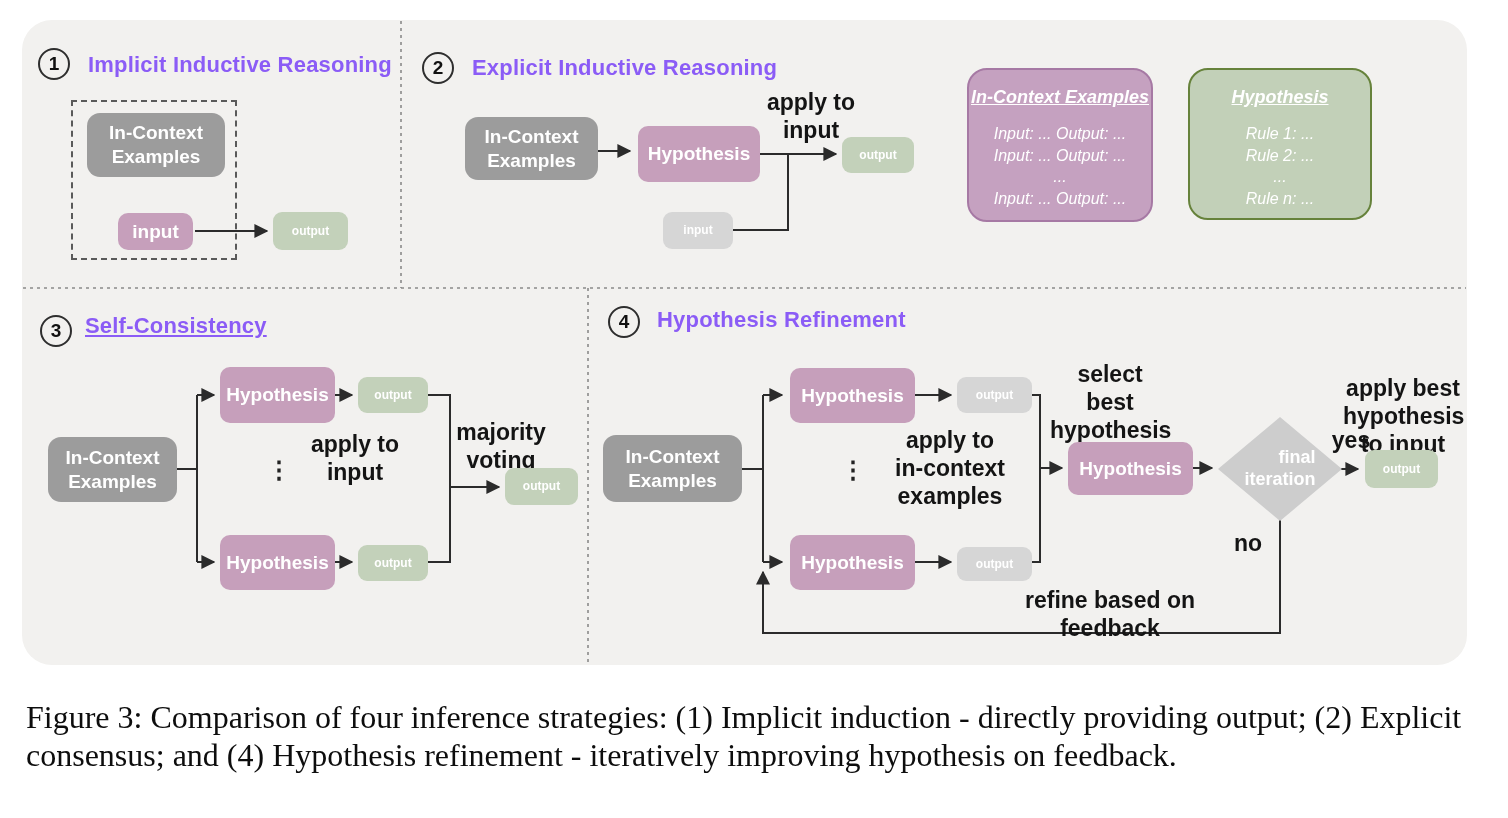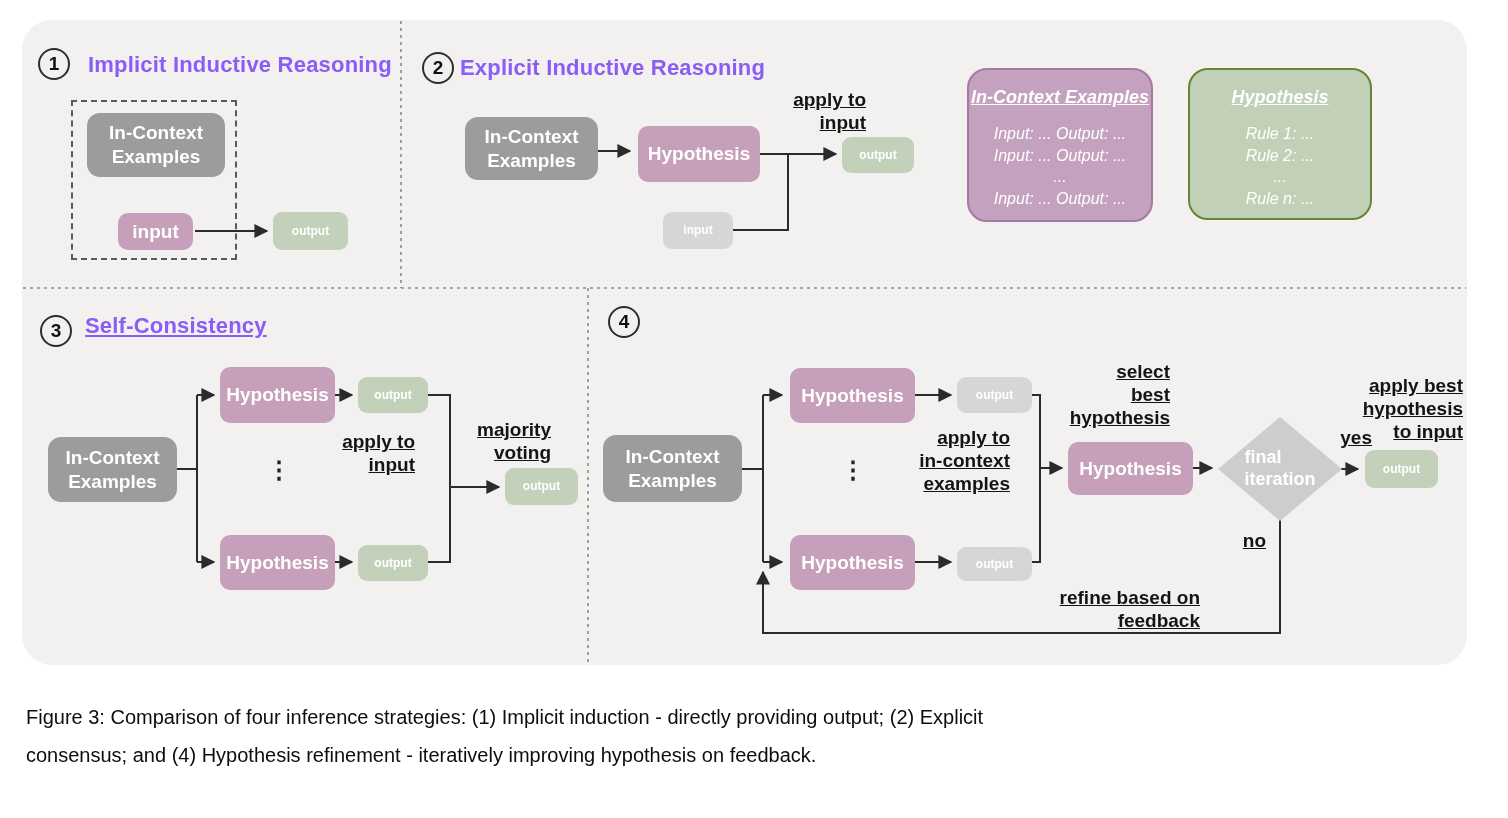--- a/index.html
+++ b/index.html
@@ -16,38 +16,38 @@
   .ptitle{position:absolute;font-size:22px;font-weight:600;color:#8b5cf6;letter-spacing:.2px;}
   .node{position:absolute;display:flex;align-items:center;justify-content:center;
         color:#fff;font-weight:bold;border-radius:9px;white-space:pre-line;
         text-align:center;font-size:12px;line-height:1.25;}
   .node.gray{background:var(--gray-node,#9c9c9c);border-radius:13px;font-size:19px;}
   .node.pink{background:var(--pink-node,#c69fbb);border-radius:10px;font-size:19px;}
   .node.green{background:var(--green-node,#c3d1ba);}
   .node.lgray{background:var(--lightgray-node,#d6d6d6);}
   .dashedbox{position:absolute;left:71px;top:100px;width:166px;height:160px;
              border:2px dashed #5a5a5a;box-sizing:border-box;}
-  .label{position:absolute;color:#141414;font-weight:600;font-size:19px;line-height:1.22;
-         text-align:right;white-space:pre-line;text-decoration:underline;}
+  .label{position:absolute;color:#141414;font-weight:600;font-size:23px;line-height:1.22;
+         text-align:center;white-space:pre-line;}
   .dots{position:absolute;color:#222;font-size:24px;font-weight:bold;line-height:1;}
   .card{position:absolute;border-radius:20px;color:#fff;font-style:italic;text-align:center;
         box-sizing:border-box;}
   .card.pinkc{background:var(--pink-card-bg,#c5a1c0);border:2px solid var(--pink-card-border,#a679a4);}
   .card.greenc{background:var(--green-card-bg,#c2d0b8);border:2px solid var(--green-card-border,#66823b);}
   .ctitle{font-weight:bold;text-decoration:underline;font-size:18px;margin-top:17px;}
   .clines{margin-top:15px;}
   .cline{font-size:16px;line-height:1.35;}
   .diamond{position:absolute;left:1218px;top:417px;width:124px;height:104px;
            background:var(--diamond-gray,#cdcdcd);
            clip-path:polygon(50% 0,100% 50%,50% 100%,0 50%);
            display:flex;align-items:center;justify-content:center;
            color:#fff;font-weight:bold;font-size:18px;line-height:1.2;
-           text-align:left;white-space:pre-line;}
+           text-align:right;white-space:pre-line;}
   .caption{position:absolute;left:26px;top:698px;width:1462px;color:#0d0d0d;
-           font-family:Liberation Sans, sans-serif;font-size:20px;line-height:38px;}
+           font-family:Liberation Serif, serif;font-size:32px;line-height:38px;}
 </style>
 </head>
 <body>
 
 <div class="page">
 
   <div class="figure-bg"></div>
   <div class="dashedbox"></div>
 
   <svg class="wires" width="1508" height="818" viewBox="0 0 1508 818">
@@ -90,21 +90,21 @@
   </svg>
 
   <div class="badge" style="left:38px;top:48px;">1</div>
   <div class="ptitle" style="left:88px;top:52px;">Implicit Inductive Reasoning</div>
   <div class="node gray" style="left:87px;top:113px;width:138px;height:64px;">In-Context
 Examples</div>
   <div class="node pink" style="left:118px;top:213px;width:75px;height:37px;">input</div>
   <div class="node green" style="left:273px;top:212px;width:75px;height:38px;">output</div>
 
   <div class="badge" style="left:422px;top:52px;">2</div>
-  <div class="ptitle" style="left:460px;top:55px;text-align:right;">Explicit Inductive Reasoning</div>
+  <div class="ptitle" style="left:472px;top:55px;text-align:right;">Explicit Inductive Reasoning</div>
   <div class="node gray" style="left:465px;top:117px;width:133px;height:63px;">In-Context
 Examples</div>
   <div class="node pink" style="left:638px;top:126px;width:122px;height:56px;">Hypothesis</div>
   <div class="node lgray" style="left:663px;top:212px;width:70px;height:37px;">input</div>
   <div class="node green" style="left:842px;top:137px;width:72px;height:36px;">output</div>
   <div class="label" style="left:756px;top:88px;width:110px;">apply to
 input</div>
 
   <div class="card pinkc" style="left:967px;top:68px;width:186px;height:154px;">
     <div class="ctitle">In-Context Examples</div>
@@ -134,20 +134,21 @@
   <div class="node pink" style="left:220px;top:535px;width:115px;height:55px;">Hypothesis</div>
   <div class="node green" style="left:358px;top:545px;width:70px;height:36px;">output</div>
   <div class="dots" style="left:267px;top:458px;">⋮</div>
   <div class="label" style="left:295px;top:430px;width:120px;">apply to
 input</div>
   <div class="label" style="left:451px;top:418px;width:100px;">majority
 voting</div>
   <div class="node green" style="left:505px;top:468px;width:73px;height:37px;">output</div>
 
   <div class="badge" style="left:608px;top:306px;">4</div>
+  <div class="ptitle" style="left:657px;top:307px;">Hypothesis Refinement</div>
   <div class="node gray" style="left:603px;top:435px;width:139px;height:67px;">In-Context
 Examples</div>
   <div class="node pink" style="left:790px;top:368px;width:125px;height:55px;">Hypothesis</div>
   <div class="node lgray" style="left:957px;top:377px;width:75px;height:36px;">output</div>
   <div class="node pink" style="left:790px;top:535px;width:125px;height:55px;">Hypothesis</div>
   <div class="node lgray" style="left:957px;top:547px;width:75px;height:34px;">output</div>
   <div class="dots" style="left:841px;top:458px;">⋮</div>
   <div class="label" style="left:890px;top:426px;width:120px;">apply to
 in-context
 examples</div>

